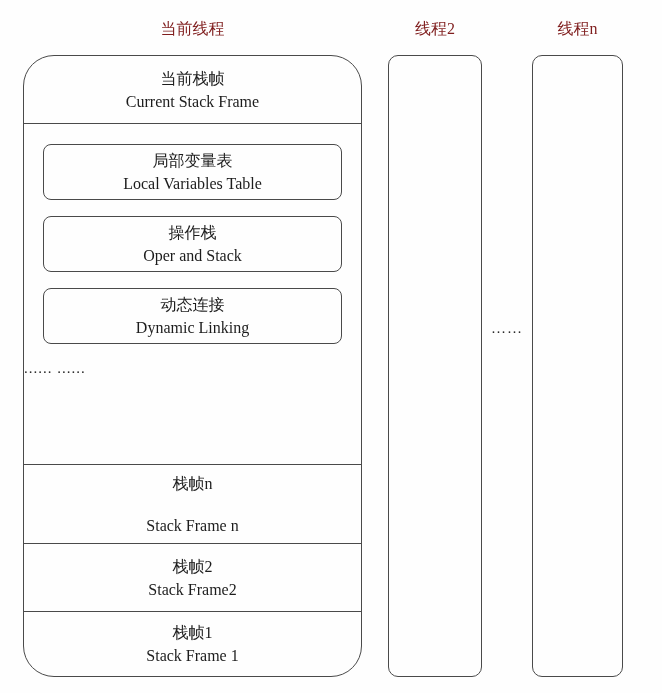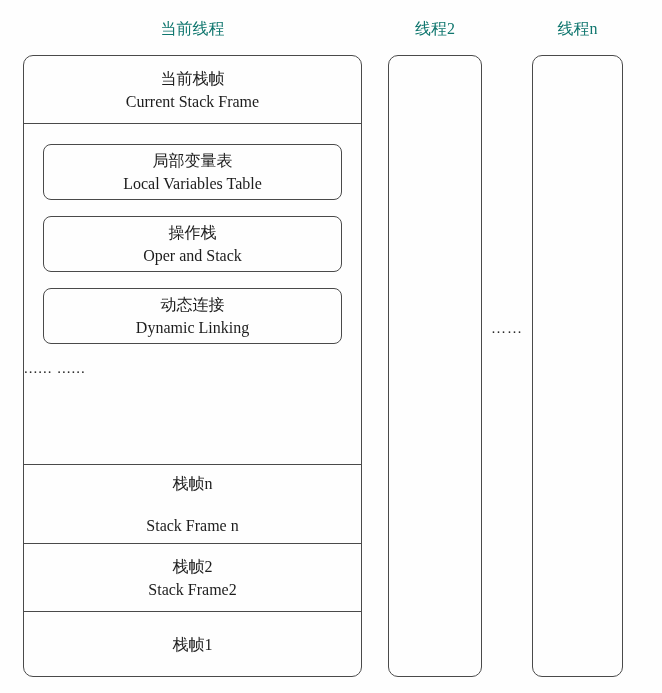--- a/index.html
+++ b/index.html
@@ -13,35 +13,35 @@
     color: #1c1c1c;
     overflow: hidden;
   }
   .hdr {
     position: absolute;
     top: 17px;
     height: 24px;
     line-height: 24px;
     text-align: center;
     font-size: 16px;
-    color: #0f766e;
+    color: #7f1d1d;
   }
   .hdr-current { left: 23px;  width: 339px; }
   .hdr-t2      { left: 388px; width: 94px;  }
   .hdr-tn      { left: 532px; width: 91px;  }
 
   .outer-box {
     position: absolute;
     top: 55px;
     height: 622px;
     border: 1px solid #4a4a4a;
     border-radius: 10px;
     background: #fefefe;
   }
-  .main-box  { left: 23px;  width: 339px; display: flex; flex-direction: column; }
+  .main-box  { left: 23px;  width: 339px; display: flex; flex-direction: column; border-radius: 31px; }
   .thread2-box { left: 388px; width: 94px; }
   .threadn-box { left: 532px; width: 91px; }
 
   .sec {
     display: flex;
     flex-direction: column;
     align-items: center;
     justify-content: center;
     text-align: center;
     font-size: 16px;
@@ -136,20 +136,21 @@
       <span class="en">Stack Frame n</span>
     </div>
 
     <div class="sec sec-frame2">
       <span class="zh">栈帧2</span>
       <span class="en">Stack Frame2</span>
     </div>
 
     <div class="sec sec-frame1">
       <span class="zh">栈帧1</span>
+      <span class="en">Stack Frame 1</span>
     </div>
 
   </div>
 
   <div class="outer-box thread2-box"></div>
 
   <div class="threads-ellipsis">……</div>
 
   <div class="outer-box threadn-box"></div>
 

